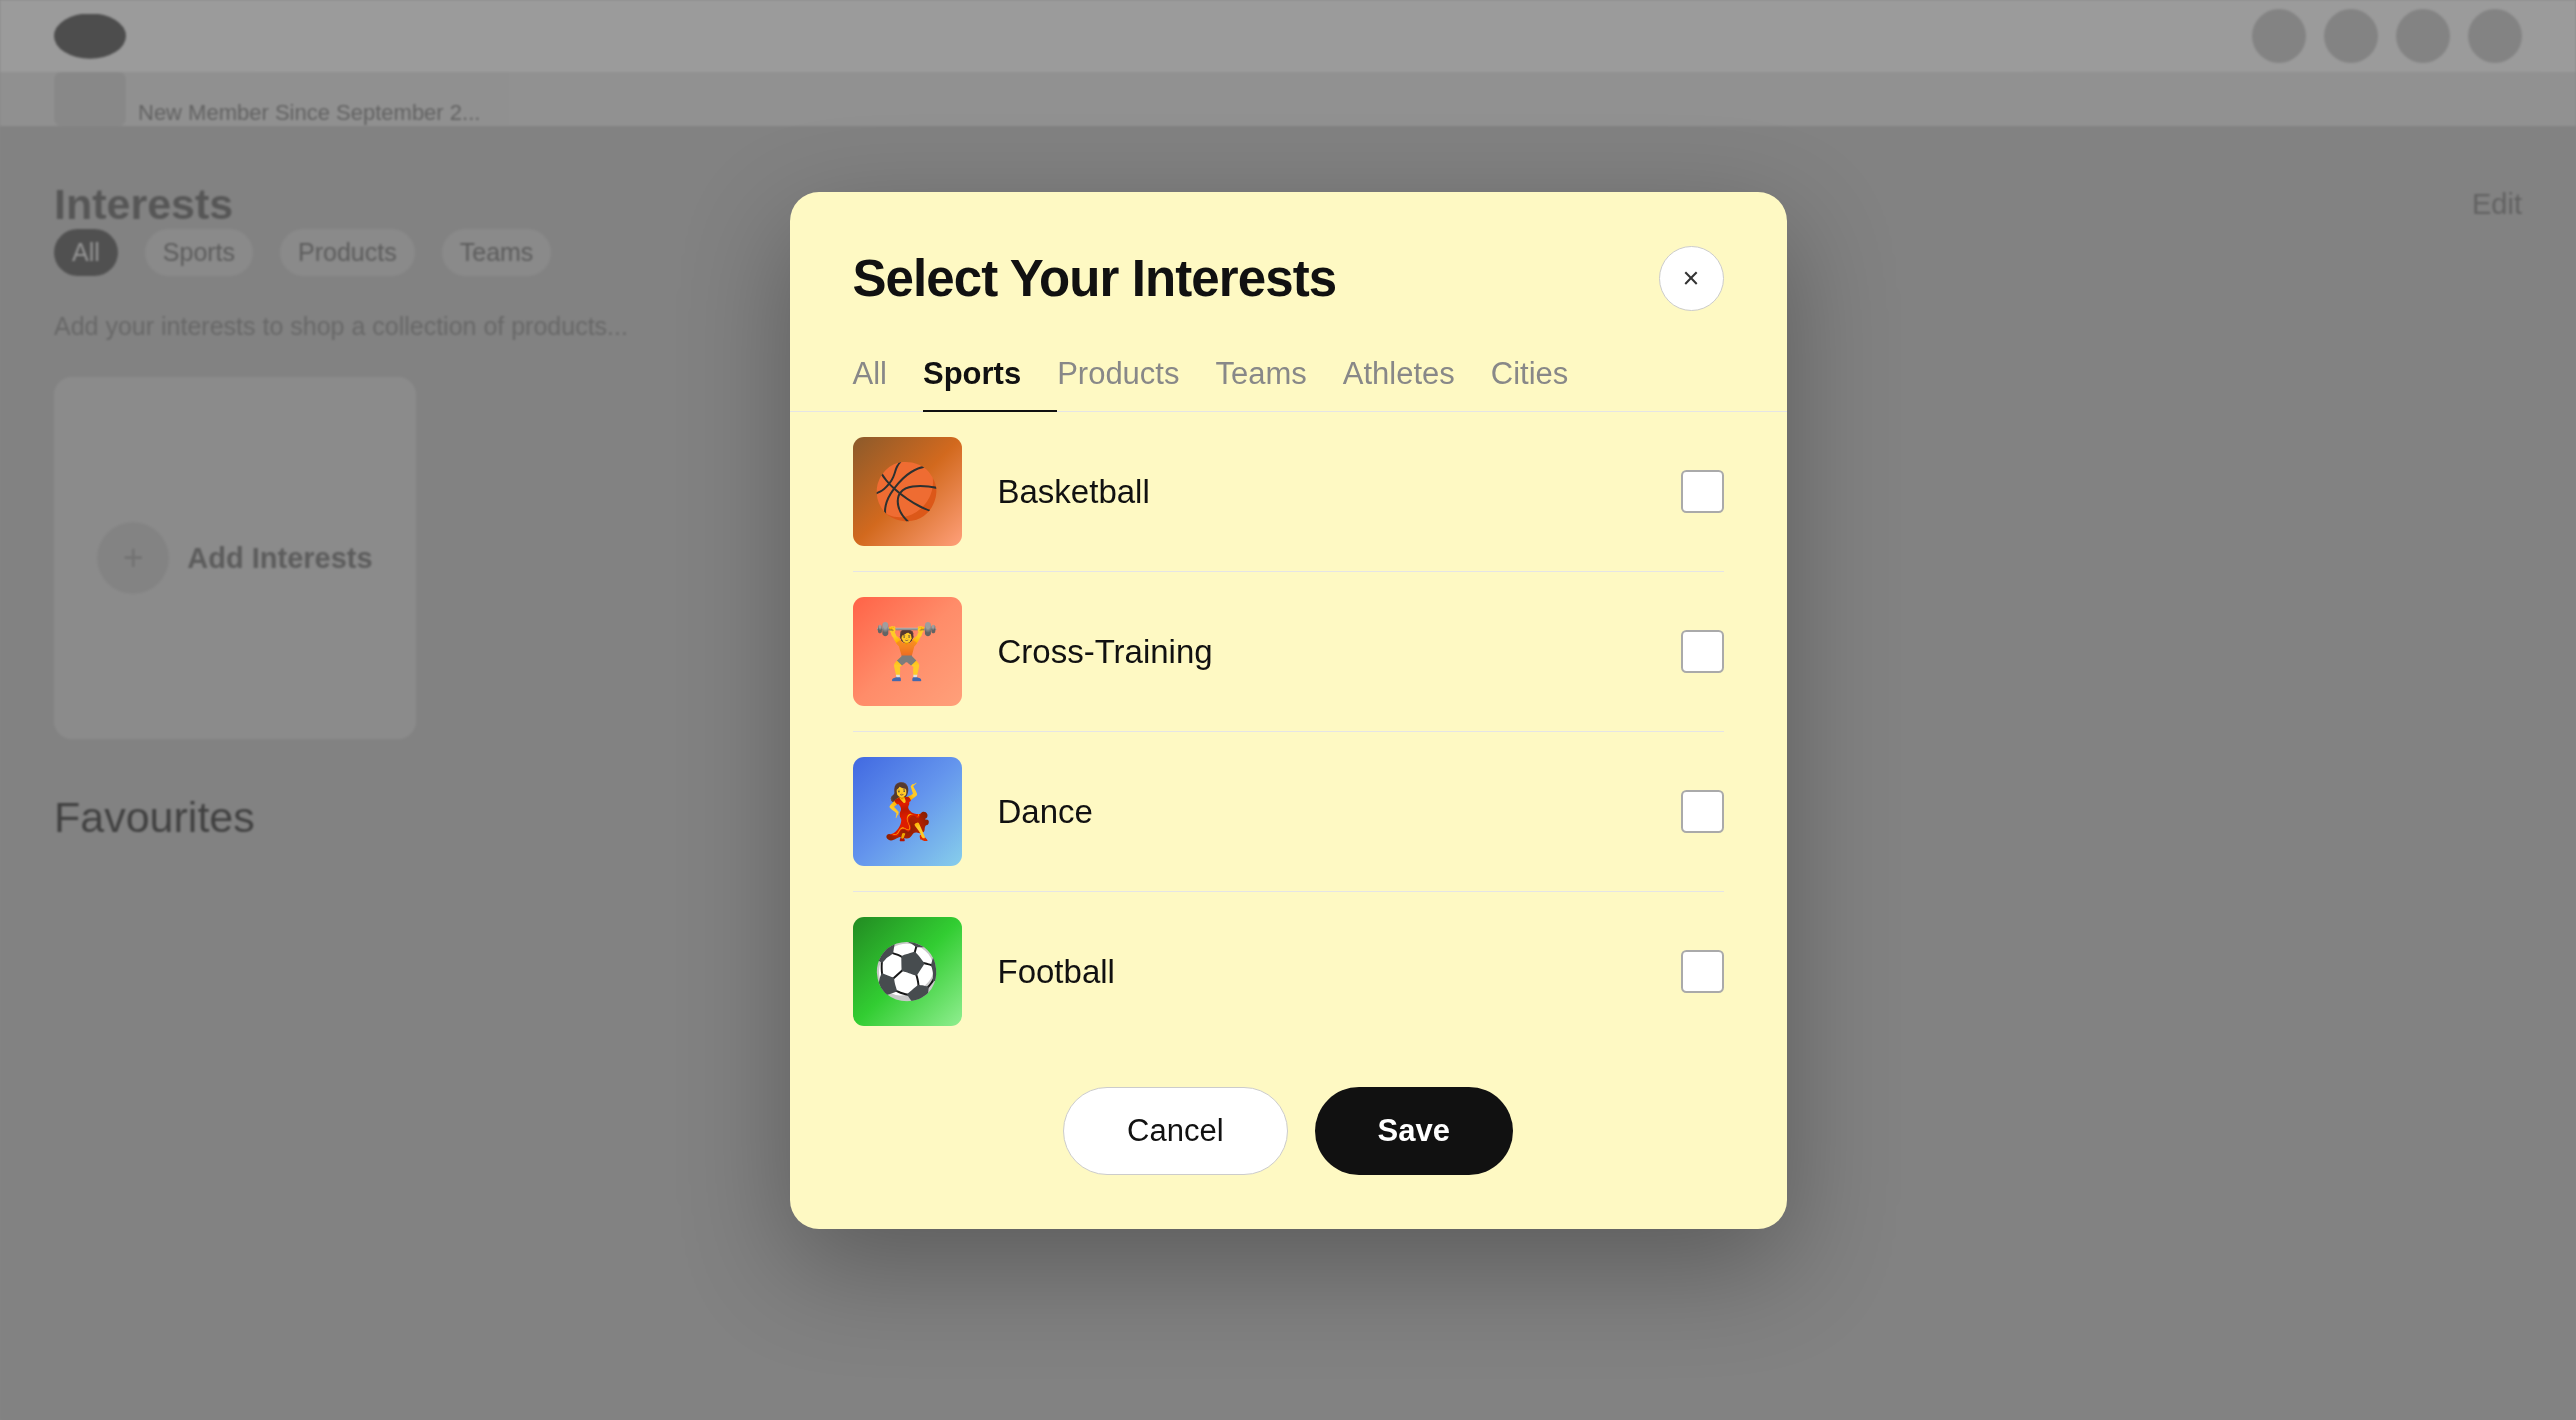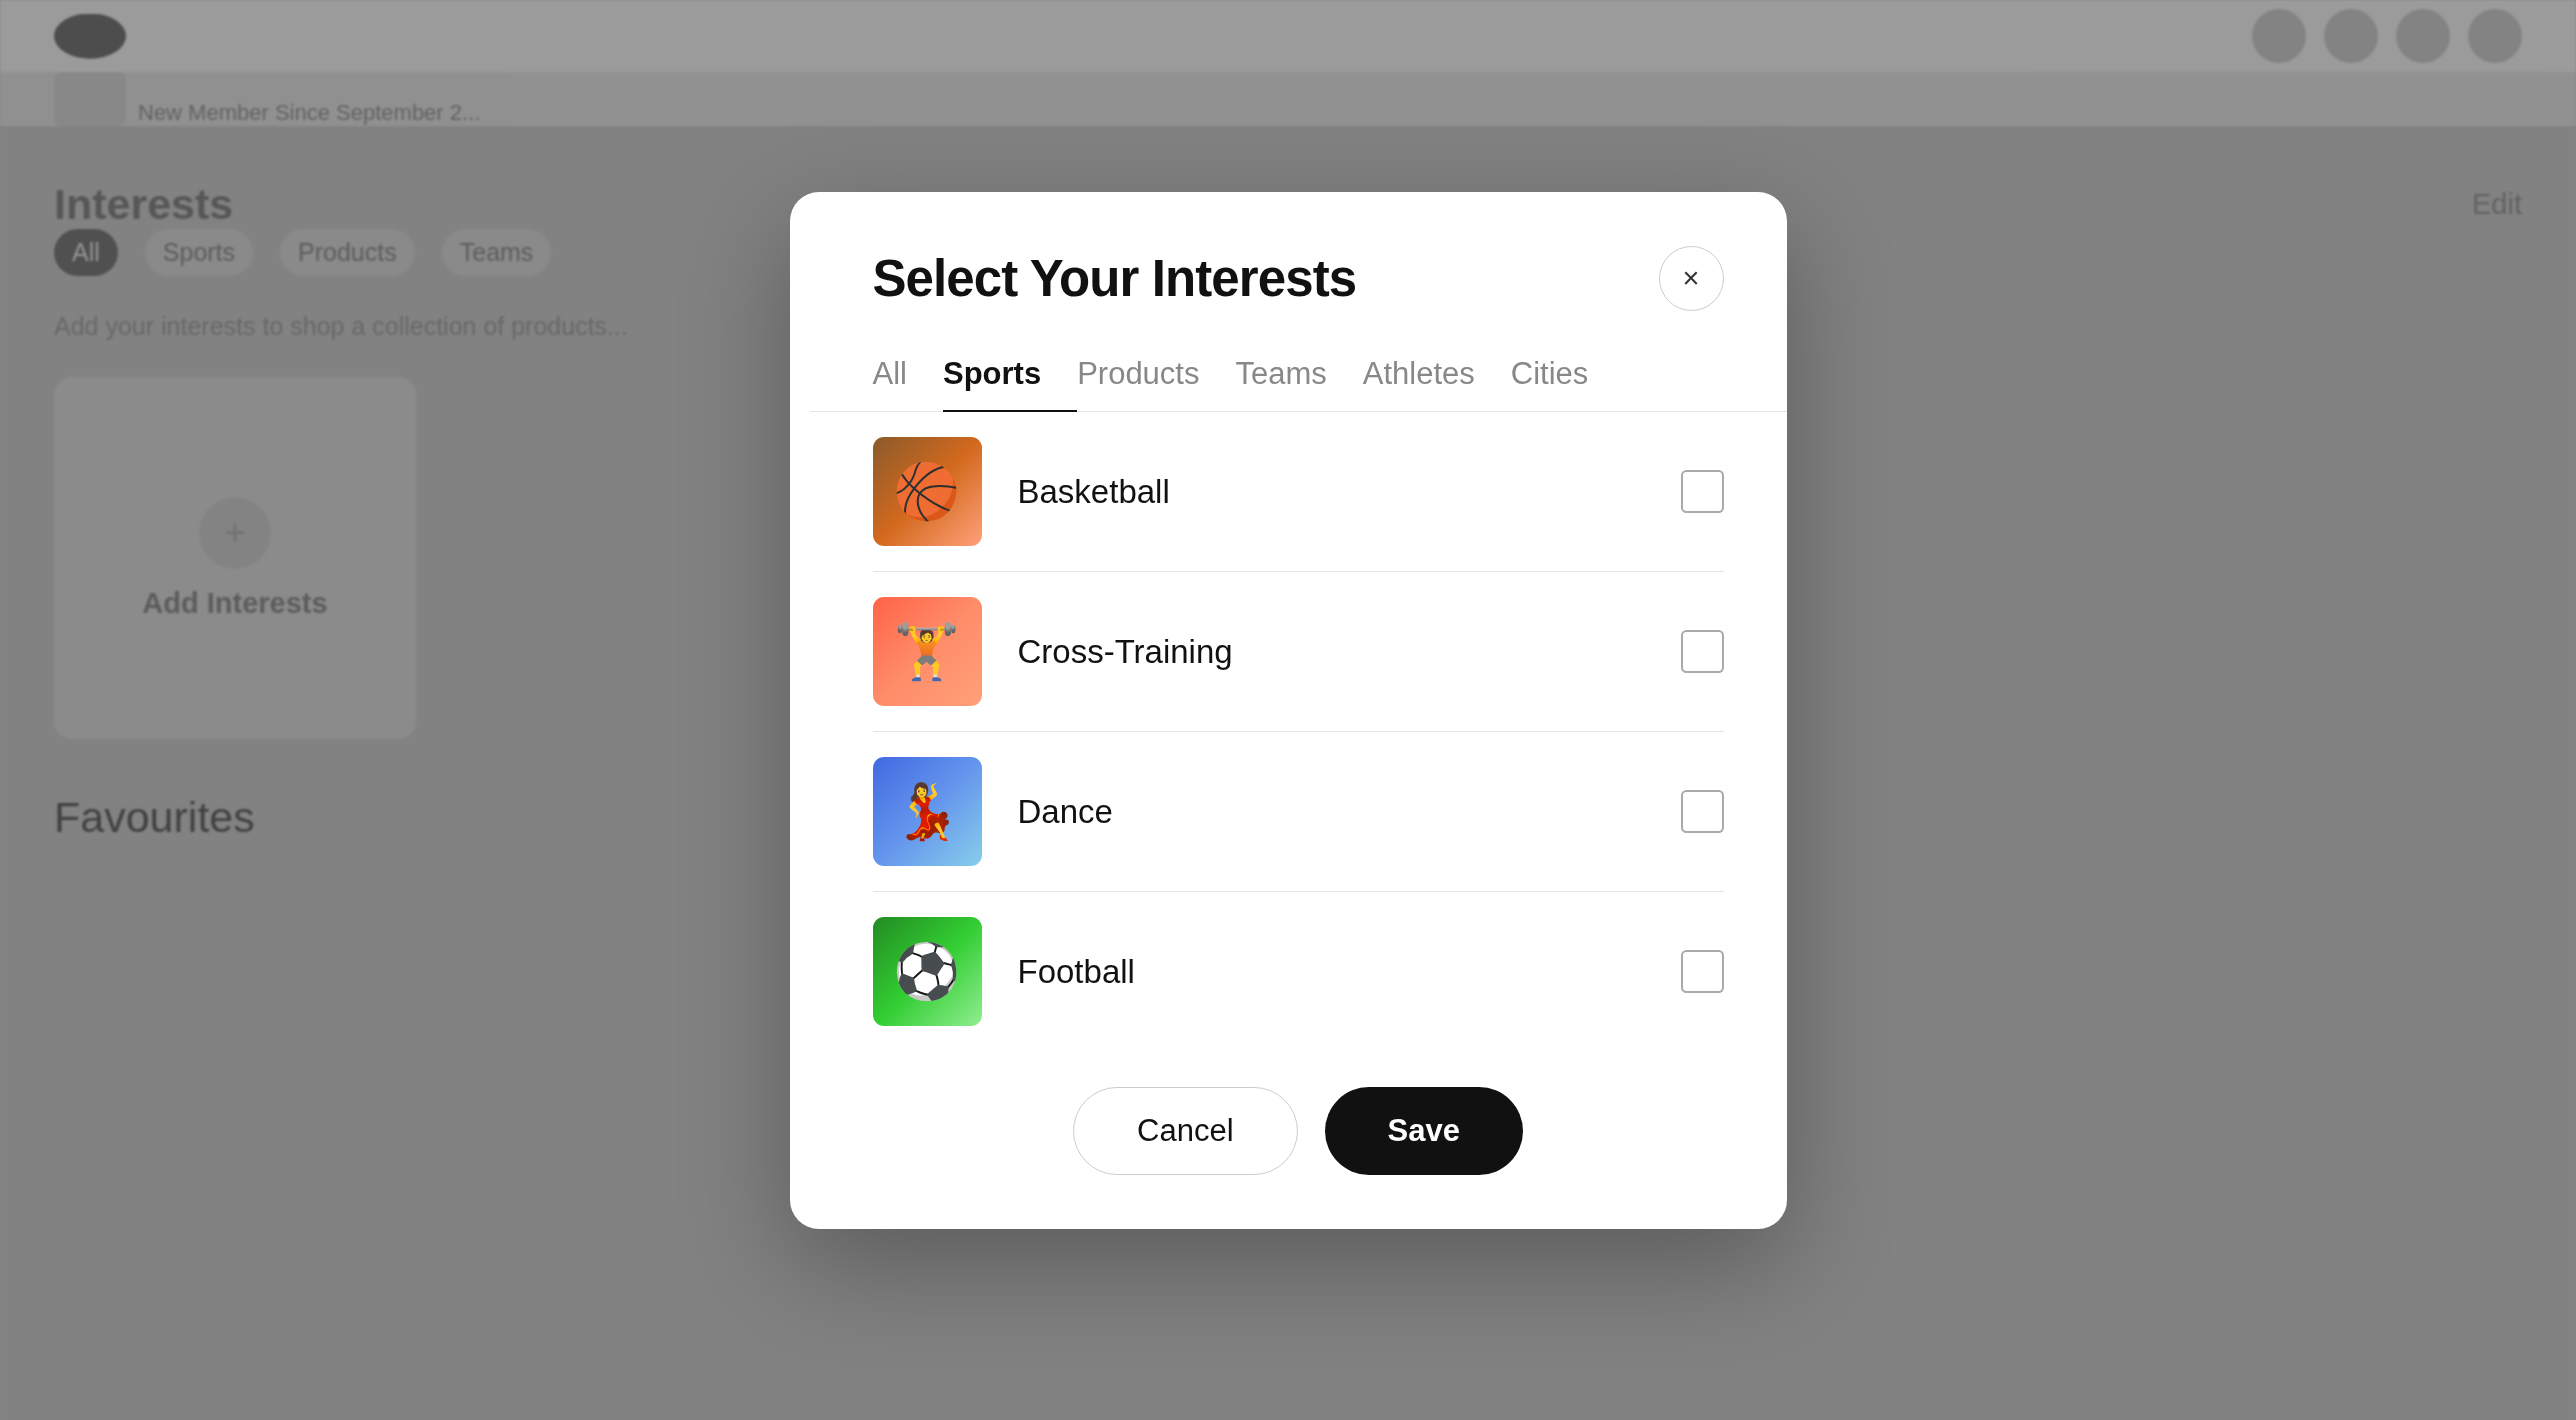--- a/index.html
+++ b/index.html
@@ -67,21 +67,20 @@
       background: #333;
       color: #fff;
     }
 
     .bg-add-section {
       width: 362px;
       height: 362px;
       background: #e5e5e5;
       border-radius: 18px;
       display: flex;
-      flex-direction: column;
       align-items: center;
       justify-content: center;
       gap: 18px;
     }
 
     .bg-add-icon {
       width: 72px;
       height: 72px;
       background: #ccc;
       border-radius: 50%;
@@ -97,29 +96,28 @@
       position: absolute;
       inset: 0;
       background: rgba(0, 0, 0, 0.35);
       display: flex;
       align-items: center;
       justify-content: center;
     }
 
     
     .modal {
-      background: #ffffff;
+      background: #fef9c3;
       border-radius: 29px;
       width: 997px;
       max-height: 1087px;
       display: flex;
       flex-direction: column;
       overflow: hidden;
       box-shadow: 0 36px 109px rgba(0,0,0,0.3);
-      padding-left: 20px;
     }
 
     .modal-header {
       display: flex;
       align-items: center;
       justify-content: space-between;
       padding: 54px 63px 27px 63px;
     }
 
     .modal-title {

